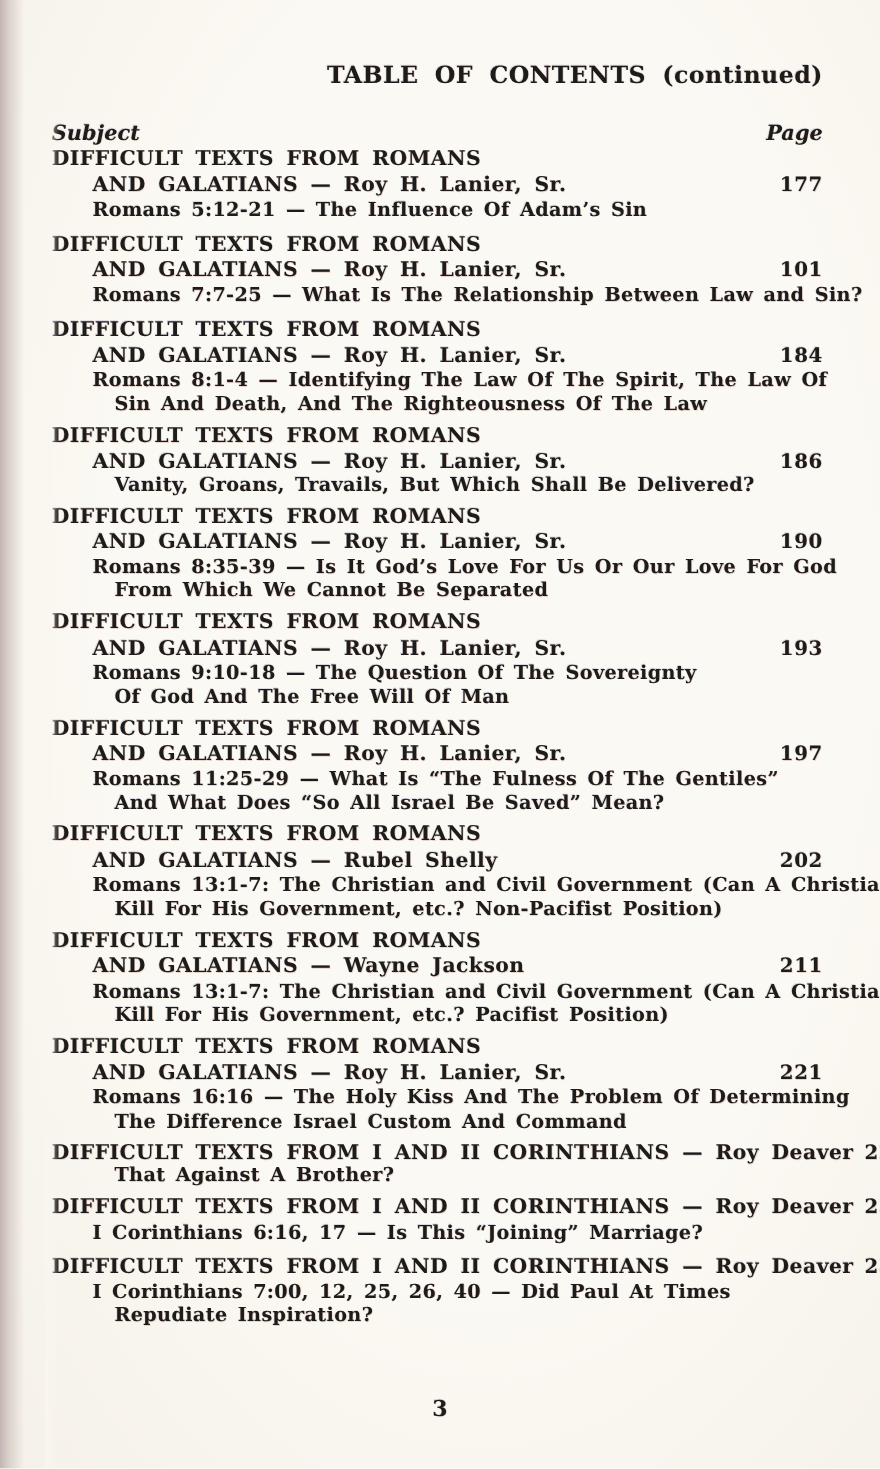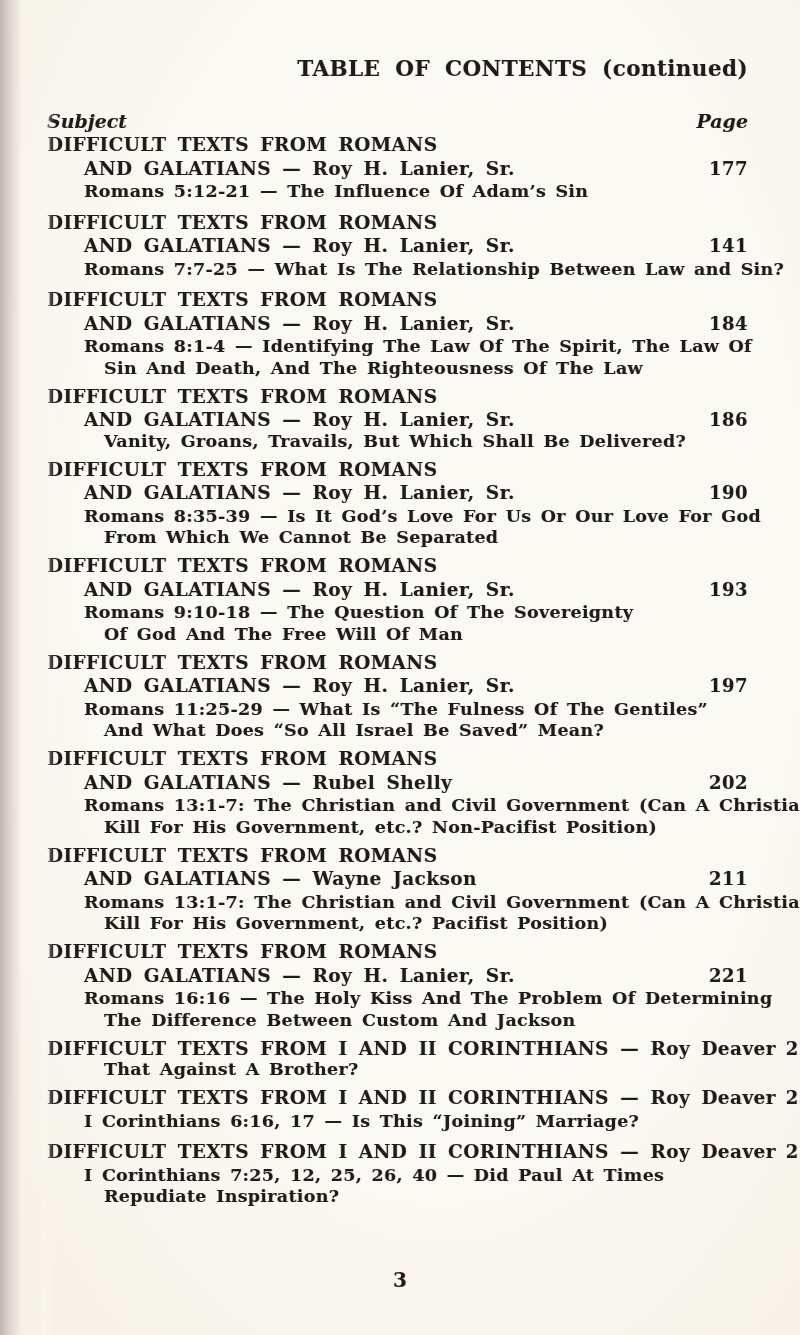--- a/index.html
+++ b/index.html
@@ -94,21 +94,21 @@
         <div class="line head indent1 with-page ink">
           <span>AND GALATIANS — Roy H. Lanier, Sr.</span>
           <span class="pg">177</span>
         </div>
         <div class="line subject ink indent1">Romans 5:12-21 — The Influence Of Adam’s Sin</div>
       </div>
       <div class="entry">
         <div class="line head ink"><span>DIFFICULT TEXTS FROM ROMANS</span></div>
         <div class="line head indent1 with-page ink">
           <span>AND GALATIANS — Roy H. Lanier, Sr.</span>
-          <span class="pg">141</span>
+          <span class="pg">101</span>
         </div>
         <div class="line subject ink indent1">Romans 7:7-25 — What Is The Relationship Between Law and Sin?</div>
       </div>
       <div class="entry">
         <div class="line head ink"><span>DIFFICULT TEXTS FROM ROMANS</span></div>
         <div class="line head indent1 with-page ink">
           <span>AND GALATIANS — Roy H. Lanier, Sr.</span>
           <span class="pg">184</span>
         </div>
         <div class="line subject ink indent1">Romans 8:1-4 — Identifying The Law Of The Spirit, The Law Of</div>
@@ -167,42 +167,42 @@
         <div class="line subject ink indent1">Romans 13:1-7: The Christian and Civil Government (Can A Christian</div>
         <div class="line subject ink cont">Kill For His Government, etc.? Pacifist Position)</div>
       </div>
       <div class="entry">
         <div class="line head ink"><span>DIFFICULT TEXTS FROM ROMANS</span></div>
         <div class="line head indent1 with-page ink">
           <span>AND GALATIANS — Roy H. Lanier, Sr.</span>
           <span class="pg">221</span>
         </div>
         <div class="line subject ink indent1">Romans 16:16 — The Holy Kiss And The Problem Of Determining</div>
-        <div class="line subject ink cont">The Difference Between Custom And Jackson</div>
+        <div class="line subject ink cont">The Difference Israel Custom And Command</div>
       </div>
       <div class="entry">
         <div class="line head ink with-page">
           <span>DIFFICULT TEXTS FROM I AND II CORINTHIANS — Roy Deaver</span>
           <span class="pg">223</span>
         </div>
         <div class="line subject ink cont">That Against A Brother?</div>
       </div>
       <div class="entry">
         <div class="line head ink with-page">
           <span>DIFFICULT TEXTS FROM I AND II CORINTHIANS — Roy Deaver</span>
           <span class="pg">232</span>
         </div>
         <div class="line subject ink indent1">I Corinthians 6:16, 17 — Is This “Joining” Marriage?</div>
       </div>
       <div class="entry">
         <div class="line head ink with-page">
           <span>DIFFICULT TEXTS FROM I AND II CORINTHIANS — Roy Deaver</span>
           <span class="pg">237</span>
         </div>
-        <div class="line subject ink indent1">I Corinthians 7:25, 12, 25, 26, 40 — Did Paul At Times</div>
+        <div class="line subject ink indent1">I Corinthians 7:00, 12, 25, 26, 40 — Did Paul At Times</div>
         <div class="line subject ink cont">Repudiate Inspiration?</div>
       </div>
     </div>
 </div>
 
 <div class="folio ink">3</div>
 
 <div class="ink-fade"></div>
 
 </body></html>

